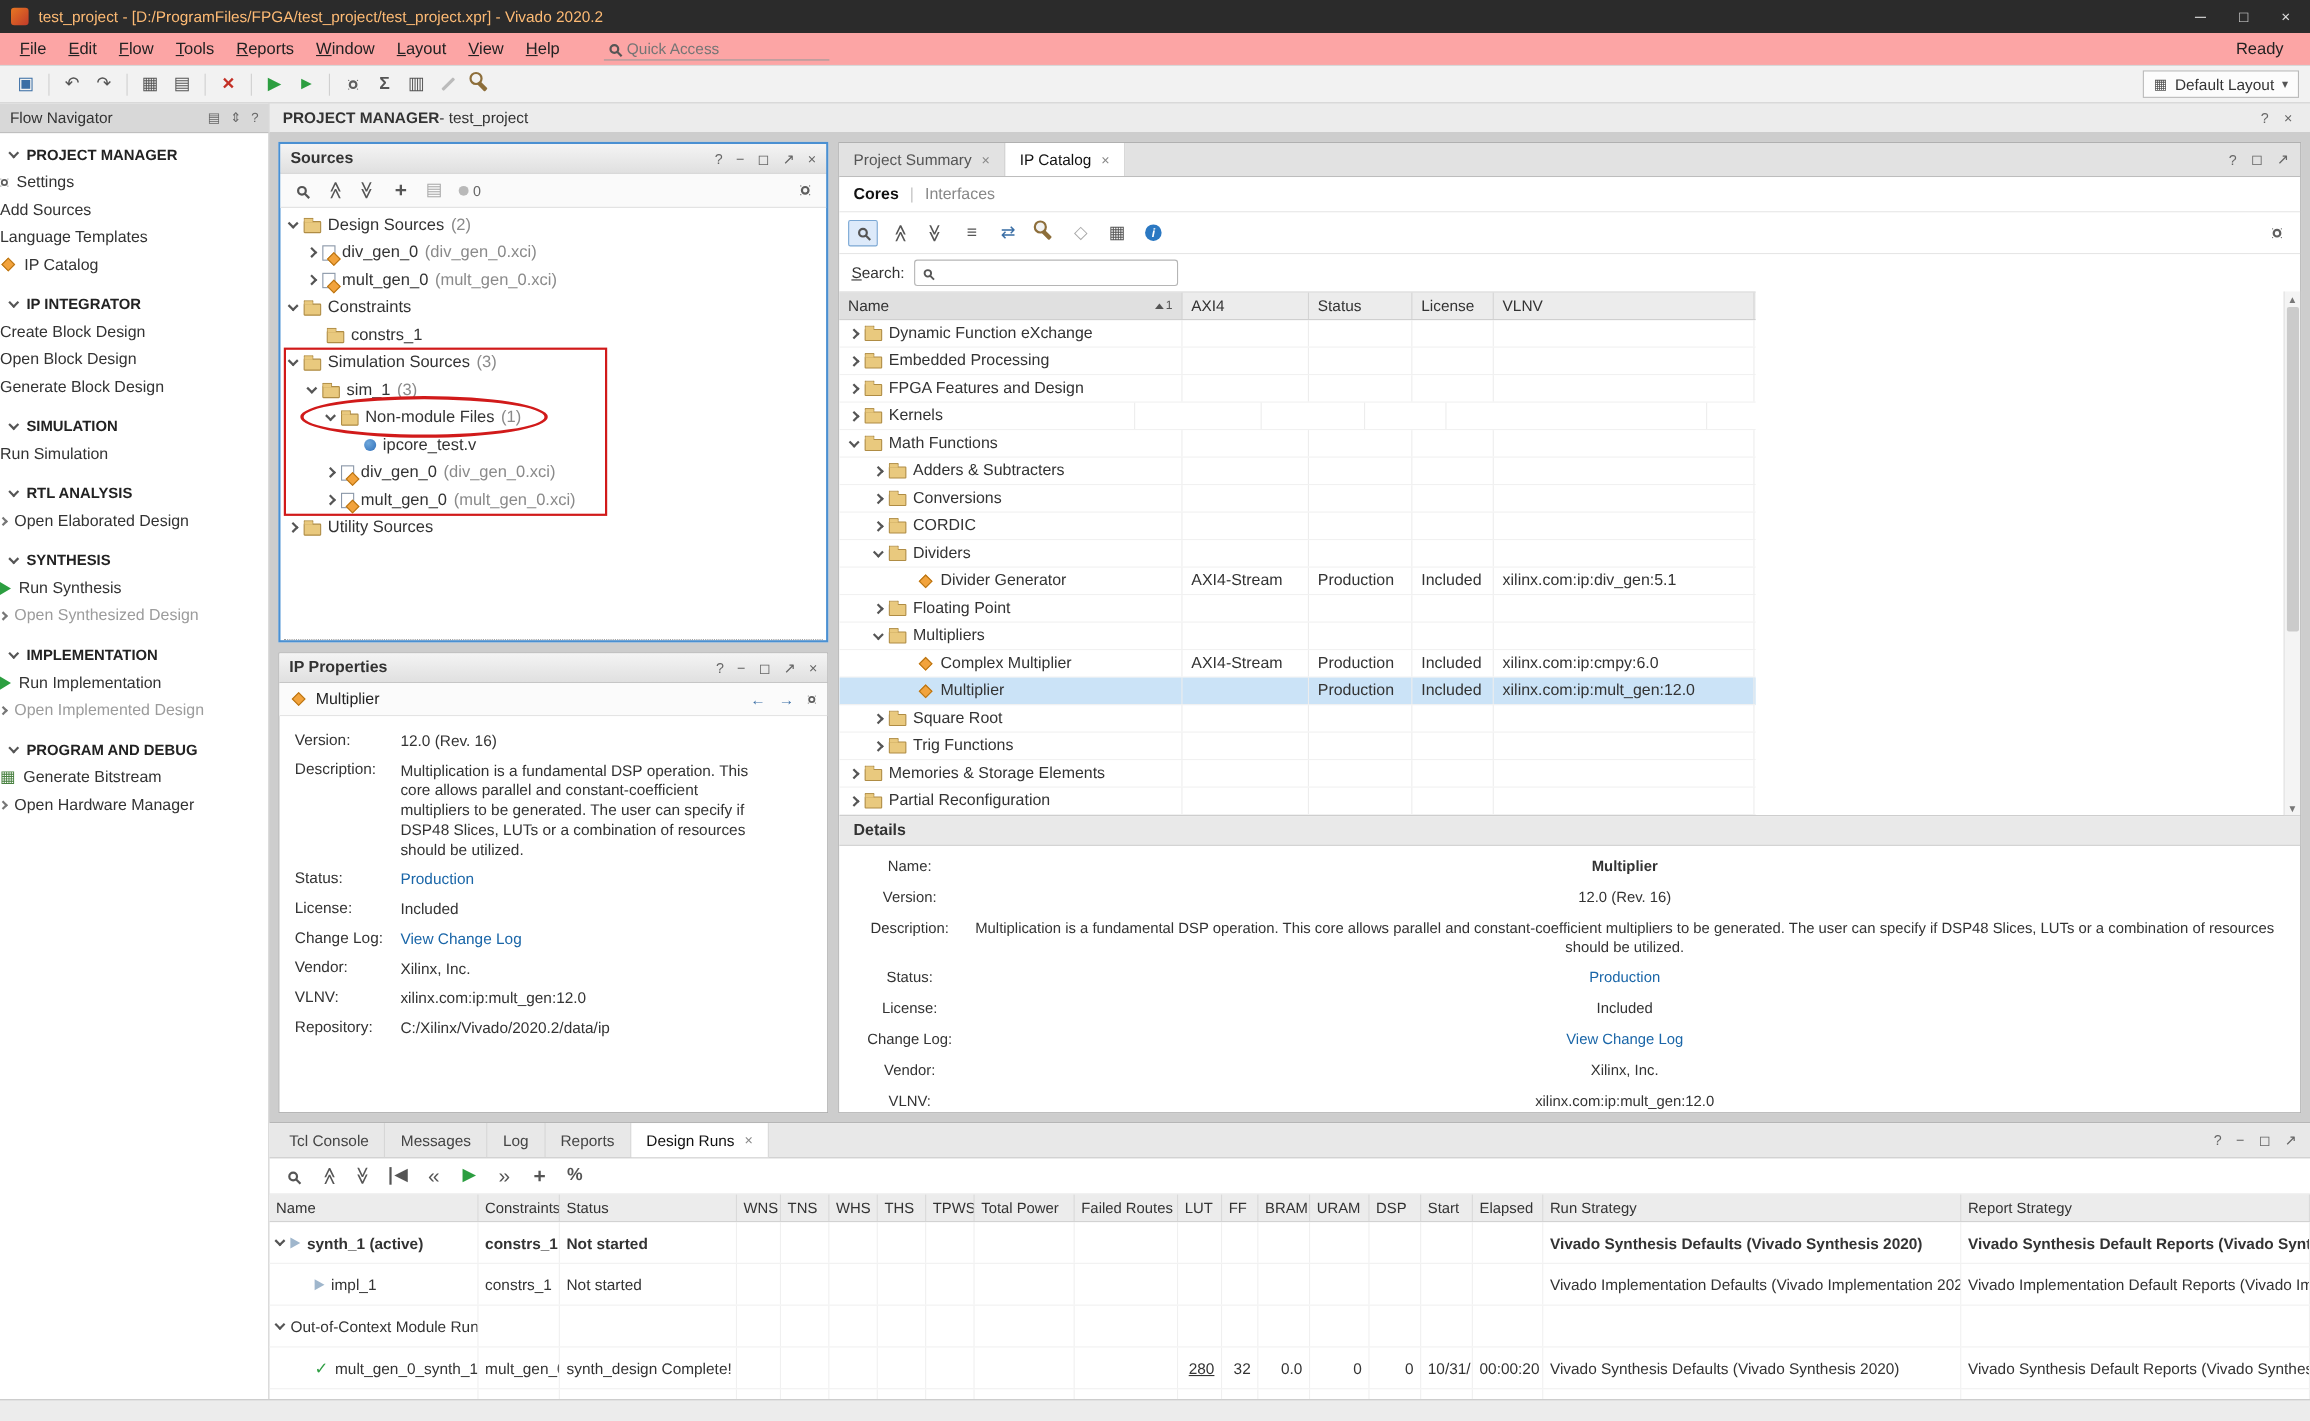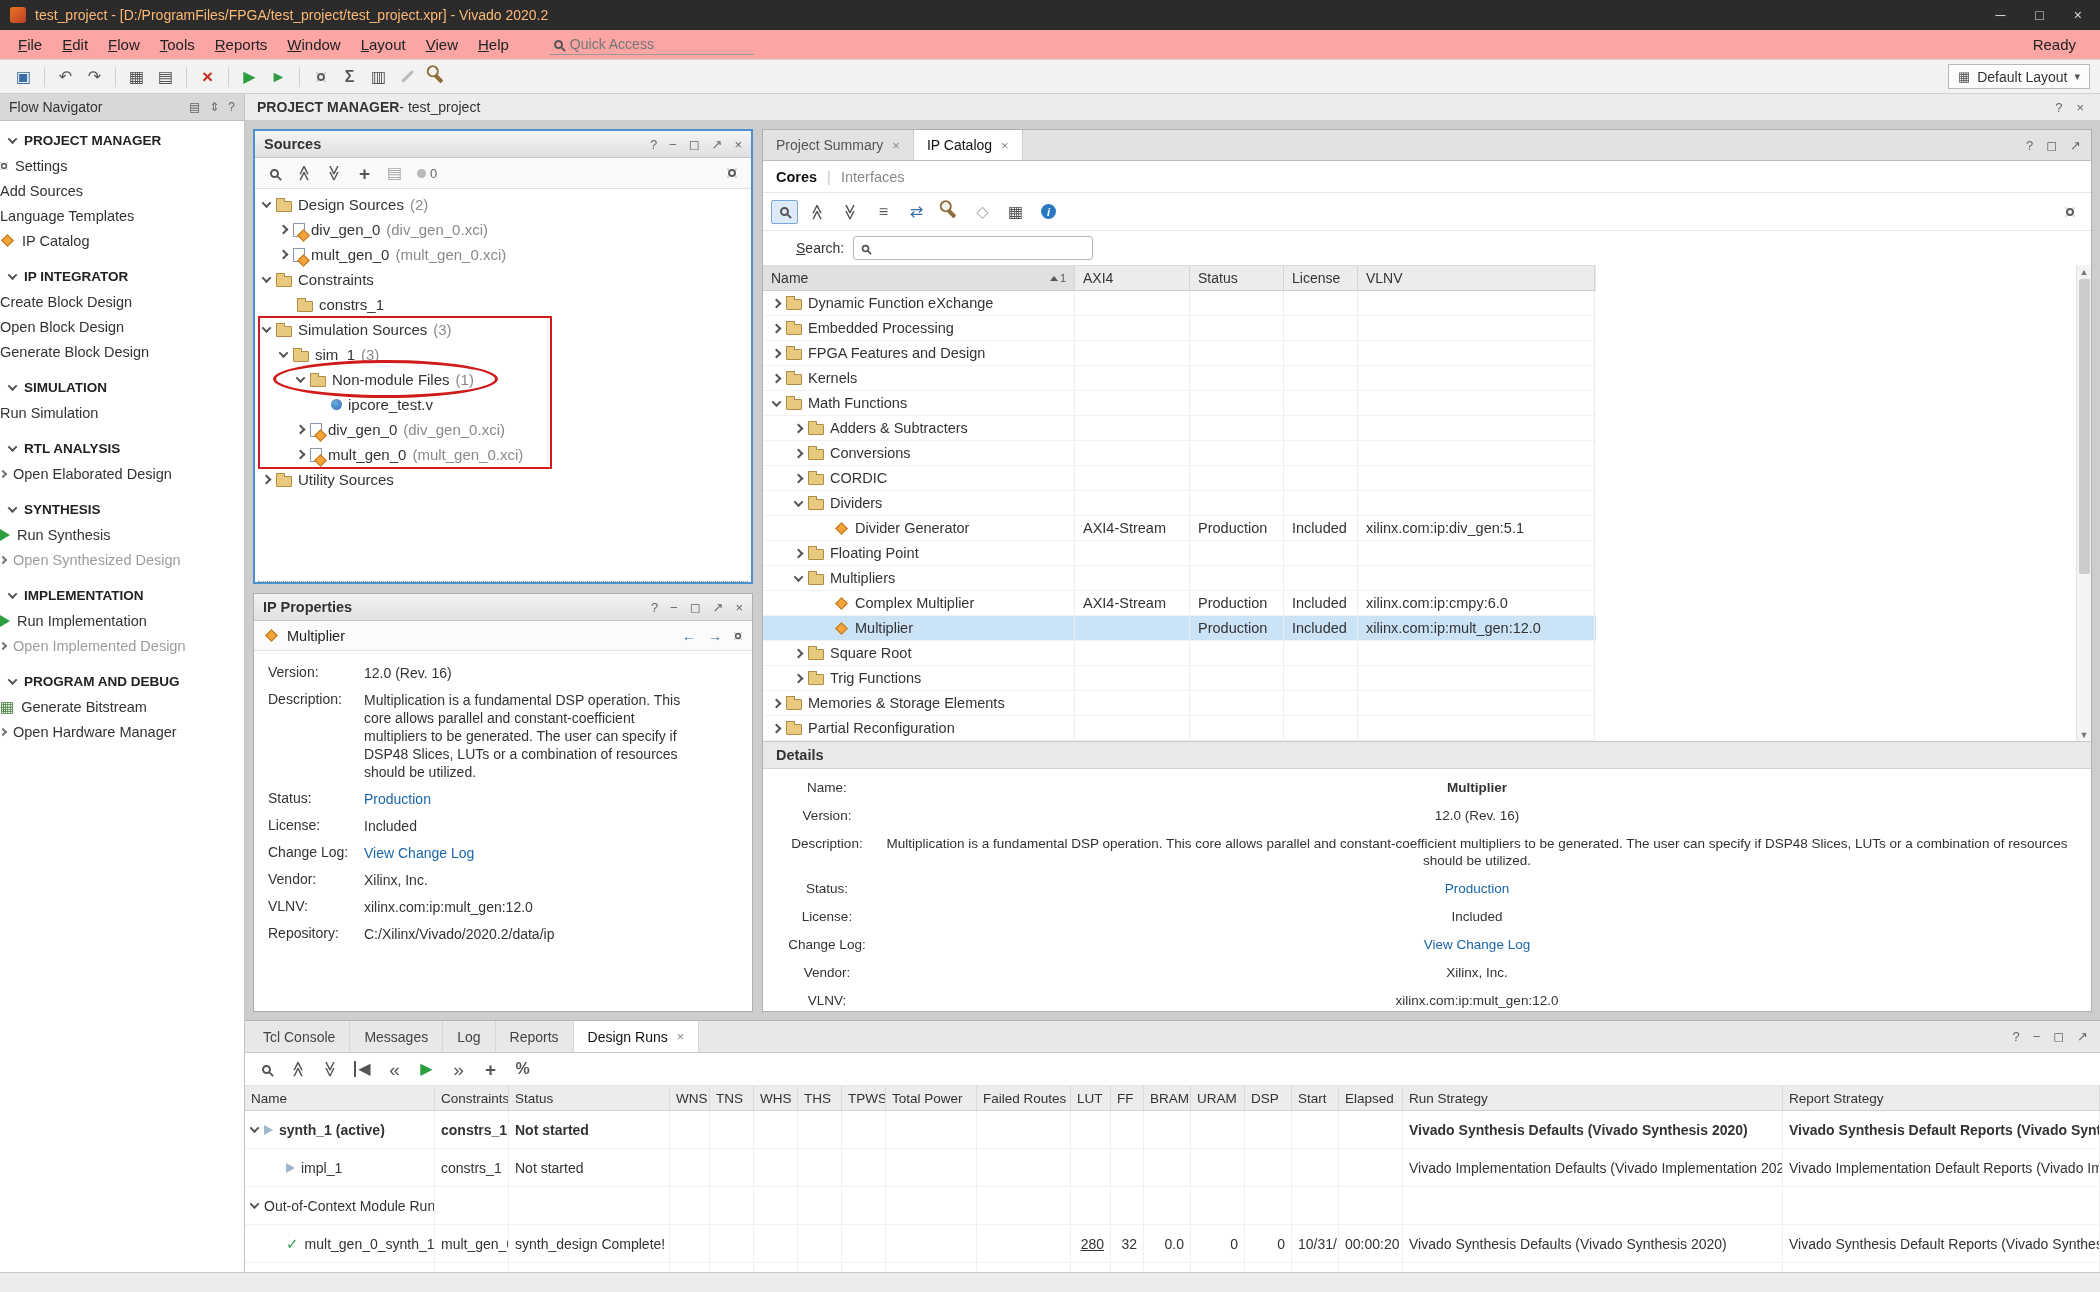--- a/index.html
+++ b/index.html
@@ -124,21 +124,21 @@
 .doc-tab{display:flex;align-items:center;gap:9px;padding:0 13px;color:#555;font-size:14px;border-right:1px solid #cfcfcf;}
 .doc-tab.active{background:#fff;color:#111;}
 .tab-close{color:#888;font-size:13px;}
 .dt-icons{margin-left:auto;display:flex;gap:13px;align-items:center;color:#666;font-size:13px;padding-right:10px;}
 .doc-body{flex:1;display:flex;flex-direction:column;background:#fff;position:relative;min-height:0;}
 .cores-row{height:32px;display:flex;align-items:center;gap:10px;padding:0 13px;border-bottom:1px solid #e6e6e6;font-size:14.5px;flex:0 0 auto;}
 .cores-item{color:#888;}
 .cores-item.active{color:#111;font-weight:bold;}
 .cores-sep{color:#c4c4c4;}
 .cat-toolbar{height:38px;display:flex;align-items:center;gap:6px;padding:0 8px;border-bottom:1px solid #e6e6e6;flex:0 0 auto;}
-.search-row{height:34px;display:flex;align-items:center;gap:9px;padding:0 11px;flex:0 0 auto;margin-left:22px;}
+.search-row{height:34px;display:flex;align-items:center;gap:9px;padding:0 11px;flex:0 0 auto;}
 .search-label{display:inline-block;font-size:14px;}
 .search-label::first-letter{text-decoration:underline;}
 .search-box{width:240px;height:24px;border:1px solid #b5b5b5;border-radius:3px;display:flex;align-items:center;padding:0 7px;gap:6px;background:#fff;}
 .search-box .ico-search{transform:scale(.85);}
 .search-box input{border:none;outline:none;flex:1;font:inherit;font-size:14px;color:#777;min-width:0;}
 
 .cat-header{height:26px;display:flex;background:#ececec;border-top:1px solid #dcdcdc;border-bottom:1px solid #cfcfcf;font-size:14px;color:#333;flex:0 0 auto;width:833px;}
 .cat-hcell{display:flex;align-items:center;padding:0 8px;border-right:1px solid #d4d4d4;white-space:nowrap;overflow:hidden;}
 .cat-hcell.namecell{background:#e0e0e0;justify-content:space-between;}
 .sort{display:inline-flex;align-items:center;gap:2px;color:#555;font-size:11px;}
@@ -690,21 +690,21 @@
                     <span class="chev chev-right"></span>
                     <span class="ico-folder"></span>
                     <span>FPGA Features and Design</span>
                   </div>
                   <div class="cat-cell" style="width: 115px;"></div>
                   <div class="cat-cell" style="width: 94px;"></div>
                   <div class="cat-cell" style="width: 74px;"></div>
                   <div class="cat-cell" style="width: 237px;"></div>
                 </div>
                 <div class="cat-row">
-                  <div class="cat-cell" style="width: 312px; padding-left: 10px;">
+                  <div class="cat-cell" style="width: 269px; padding-left: 10px;">
                     <span class="chev chev-right"></span>
                     <span class="ico-folder"></span>
                     <span>Kernels</span>
                   </div>
                   <div class="cat-cell" style="width: 115px;"></div>
                   <div class="cat-cell" style="width: 94px;"></div>
                   <div class="cat-cell" style="width: 74px;"></div>
                   <div class="cat-cell" style="width: 237px;"></div>
                 </div>
                 <div class="cat-row">

